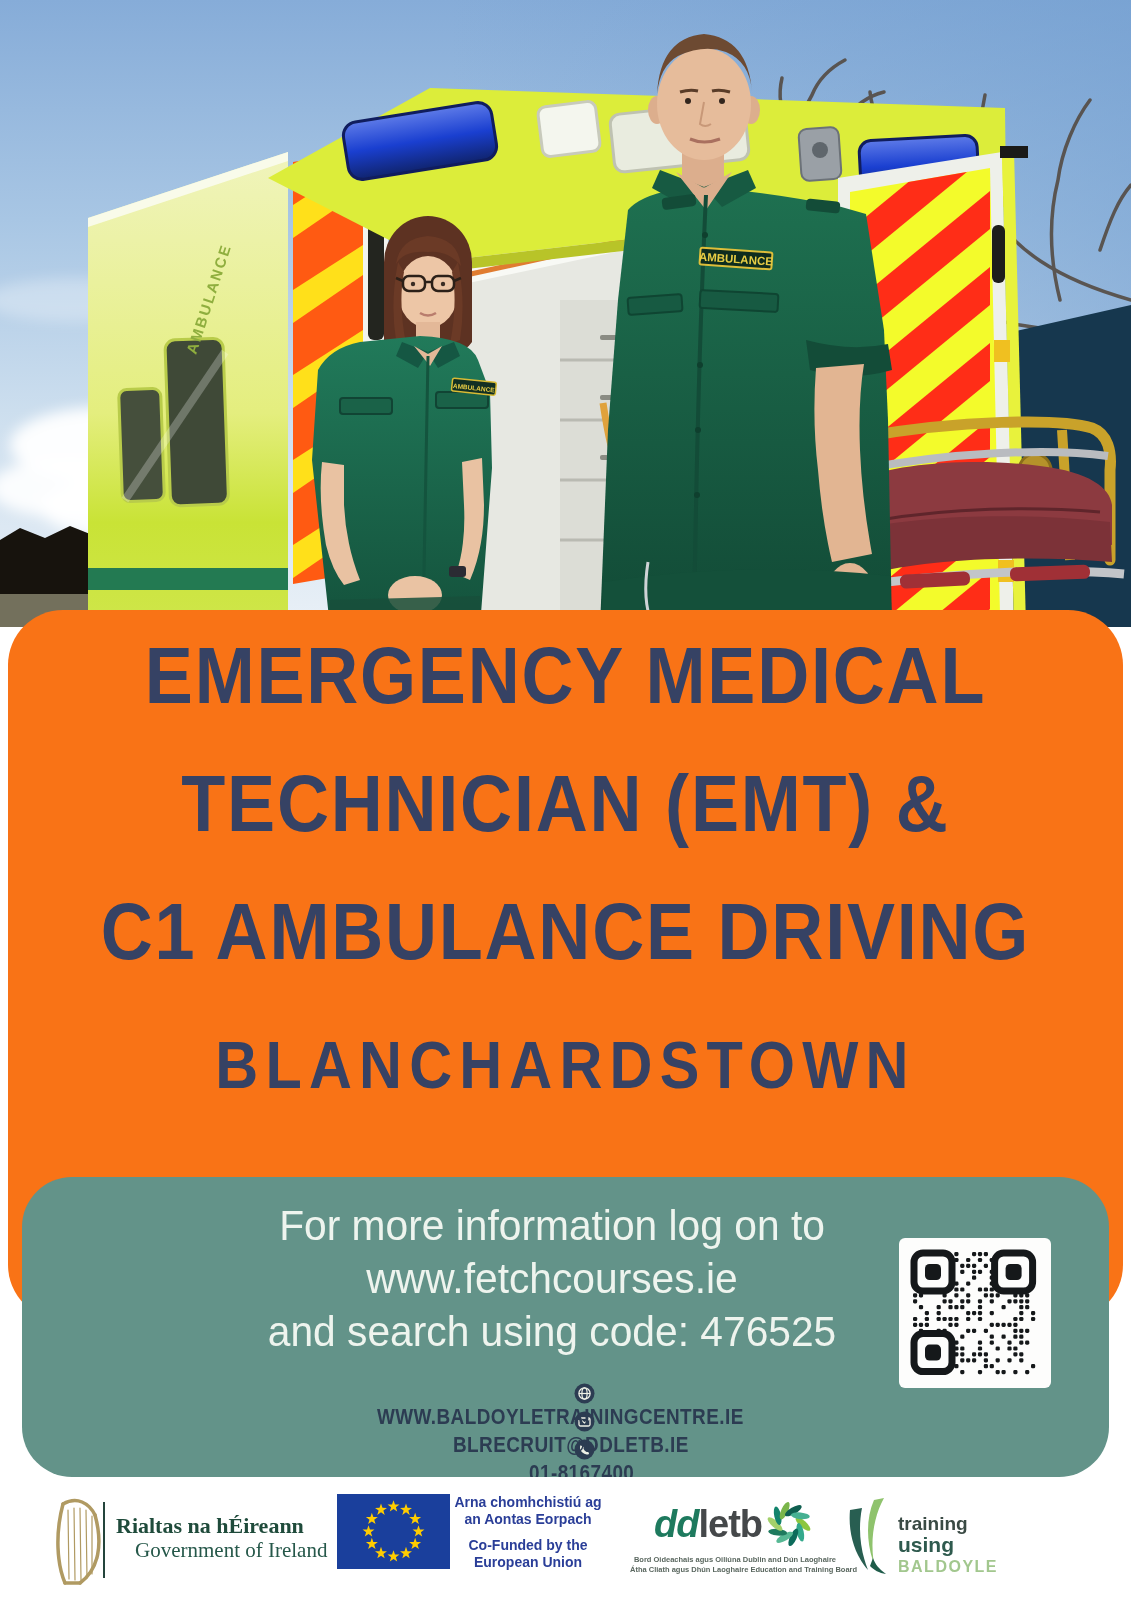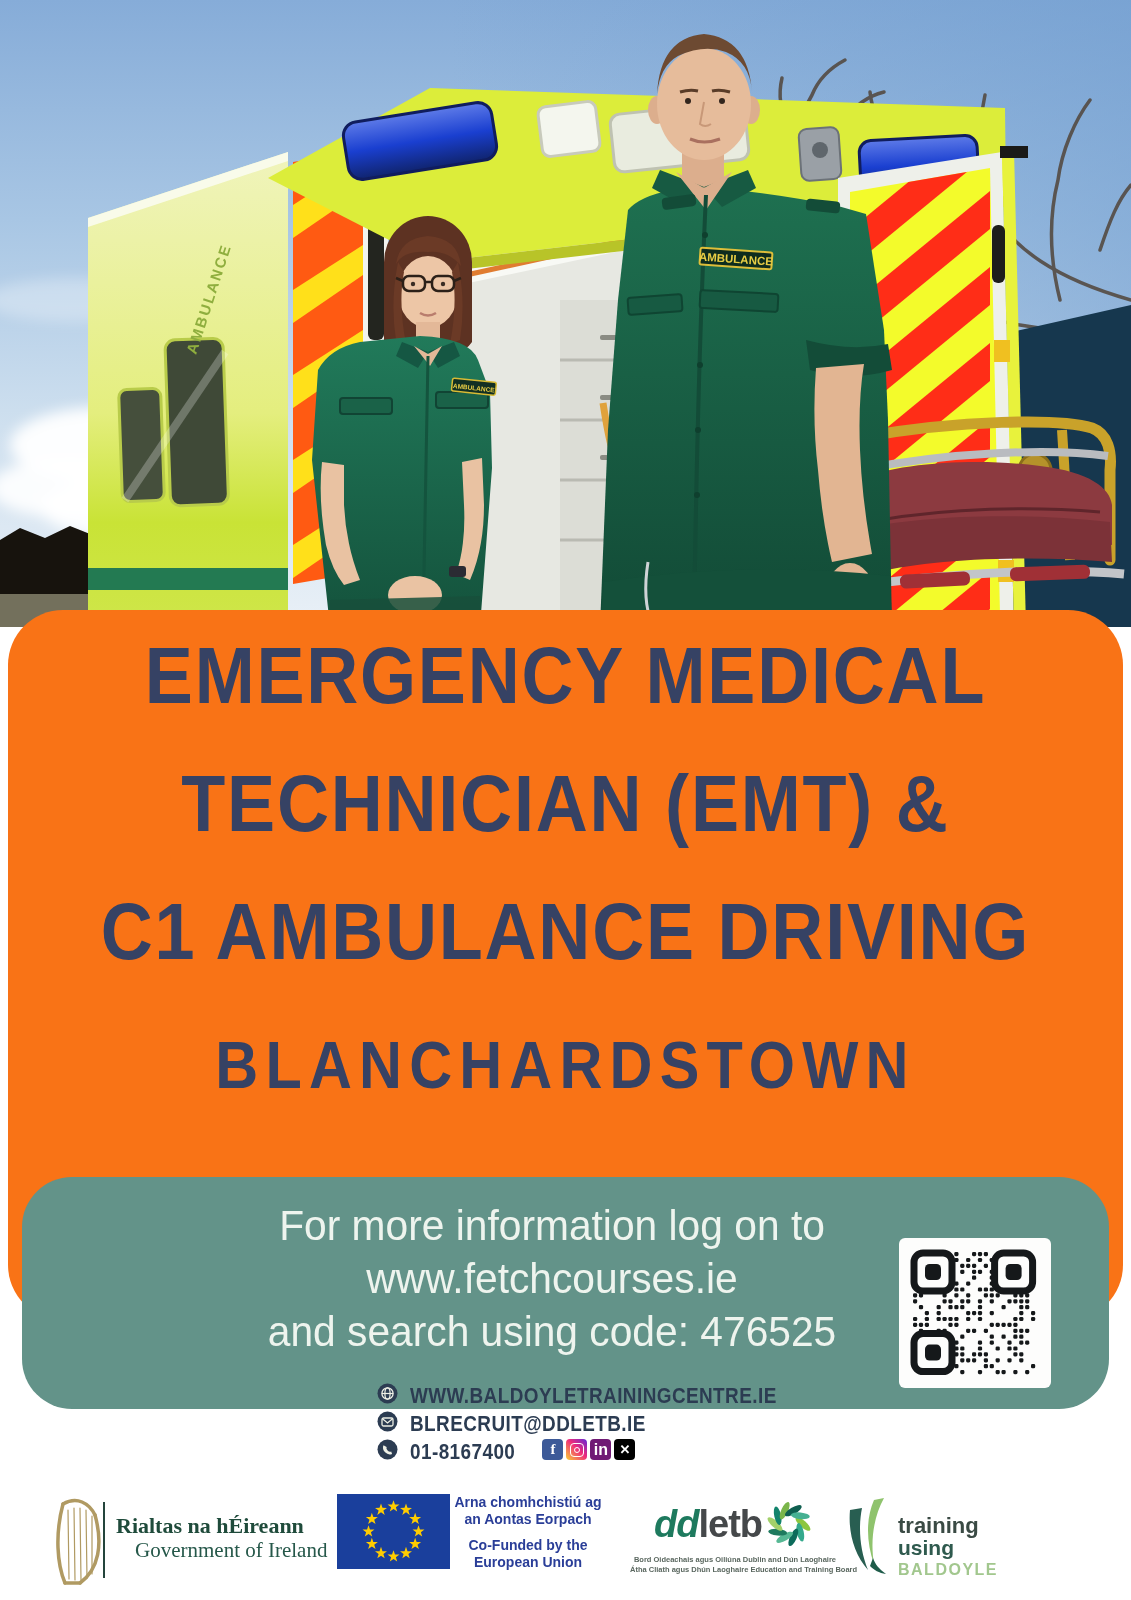--- a/index.html
+++ b/index.html
@@ -11,29 +11,29 @@
   
   .cream-panel{position:absolute;left:8px;top:610px;width:1115px;height:710px;
                background:#f97316;border-radius:55px;}
   .title-line{position:absolute;left:0;right:0;text-align:center;color:#364264;
               font-weight:700;line-height:1;white-space:nowrap;transform:scaleX(0.9);}
   .tl1{top:26px;font-size:80px;letter-spacing:2px;}
   .tl2{top:154px;font-size:80px;letter-spacing:2px;}
   .tl3{top:282px;font-size:80px;letter-spacing:2px;}
   .tl4{top:422px;font-size:66px;letter-spacing:8px;}
   
-  .teal-panel{position:absolute;left:22px;top:1177px;width:1087px;height:232px;
+  .teal-panel{position:absolute;left:22px;top:1177px;width:1087px;height:300px;
               background:#639389;border-radius:50px;}
   .info-text{position:absolute;left:80px;top:22px;width:900px;text-align:center;
              color:#eef4ee;font-size:42px;line-height:53px;font-weight:400;
              transform:scaleX(0.97);}
   .qr-card{position:absolute;left:877px;top:61px;width:152px;height:150px;
            background:#fdfdfc;border-radius:6px;}
   .contacts{position:absolute;left:355px;top:206px;}
-  .contact-row{display:flex;height:24px;margin-bottom:4px;}
+  .contact-row{display:flex;align-items:center;height:24px;margin-bottom:4px;flex-direction:column;}
   .cicon{width:21px;height:21px;margin-right:12px;flex:none;}
   .ctext{color:#2c3c52;font-size:22px;font-weight:700;letter-spacing:0.5px;
          transform:scaleX(0.86);transform-origin:left center;white-space:nowrap;}
   .socials{display:flex;gap:3px;margin-left:10px;}
   .soc{width:21px;height:21px;border-radius:4px;display:flex;align-items:center;
        justify-content:center;color:#fff;font-weight:700;}
   .soc-fb{background:#3d5a98;font-size:15px;font-family:"Liberation Serif",serif;}
   .soc-ig{background:linear-gradient(45deg,#f9ce34,#ee2a7b 55%,#6228d7);position:relative;}
   .soc-ig .cam{width:12px;height:12px;border:1.5px solid #fff;border-radius:4px;position:relative;}
   .soc-ig .lens{position:absolute;left:3px;top:3px;width:4px;height:4px;border:1.5px solid #fff;border-radius:50%;}
@@ -51,21 +51,21 @@
            color:#2a3e98;font-weight:700;font-size:14px;line-height:17px;}
   .eu-gap{height:9px;}
   .ddletb{position:absolute;left:630px;top:20px;width:210px;text-align:center;}
   .ddletb-row{display:flex;align-items:center;justify-content:center;}
   .ddletb-name{font-size:38px;font-weight:700;letter-spacing:-1px;line-height:1;}
   .dd{color:#1e7a5e;font-style:italic;}
   .letb{color:#45484a;}
   .ddletb-sub{margin-top:4px;font-size:7.5px;font-weight:700;color:#5a675f;line-height:1.3;white-space:nowrap;}
   .tcentre{position:absolute;left:846px;top:15px;display:flex;align-items:flex-start;}
   .tc-text{margin-left:6px;margin-top:22px;line-height:1;}
-  .tc-l1{font-size:22px;font-weight:700;color:#3a4a44;line-height:1.05;}
+  .tc-l1{font-size:19px;font-weight:700;color:#3a4a44;line-height:1.05;}
   .tc-l2{font-size:21px;font-weight:700;color:#2f5a4e;line-height:1.05;}
   .tc-l3{font-size:16px;font-weight:700;color:#a2c78e;letter-spacing:1.5px;line-height:1.35;}
 </style>
 </head>
 <body>
 
 <div class="page">
 
   <div class="photo">
     <svg width="1131" height="627" viewBox="0 0 1131 627">

